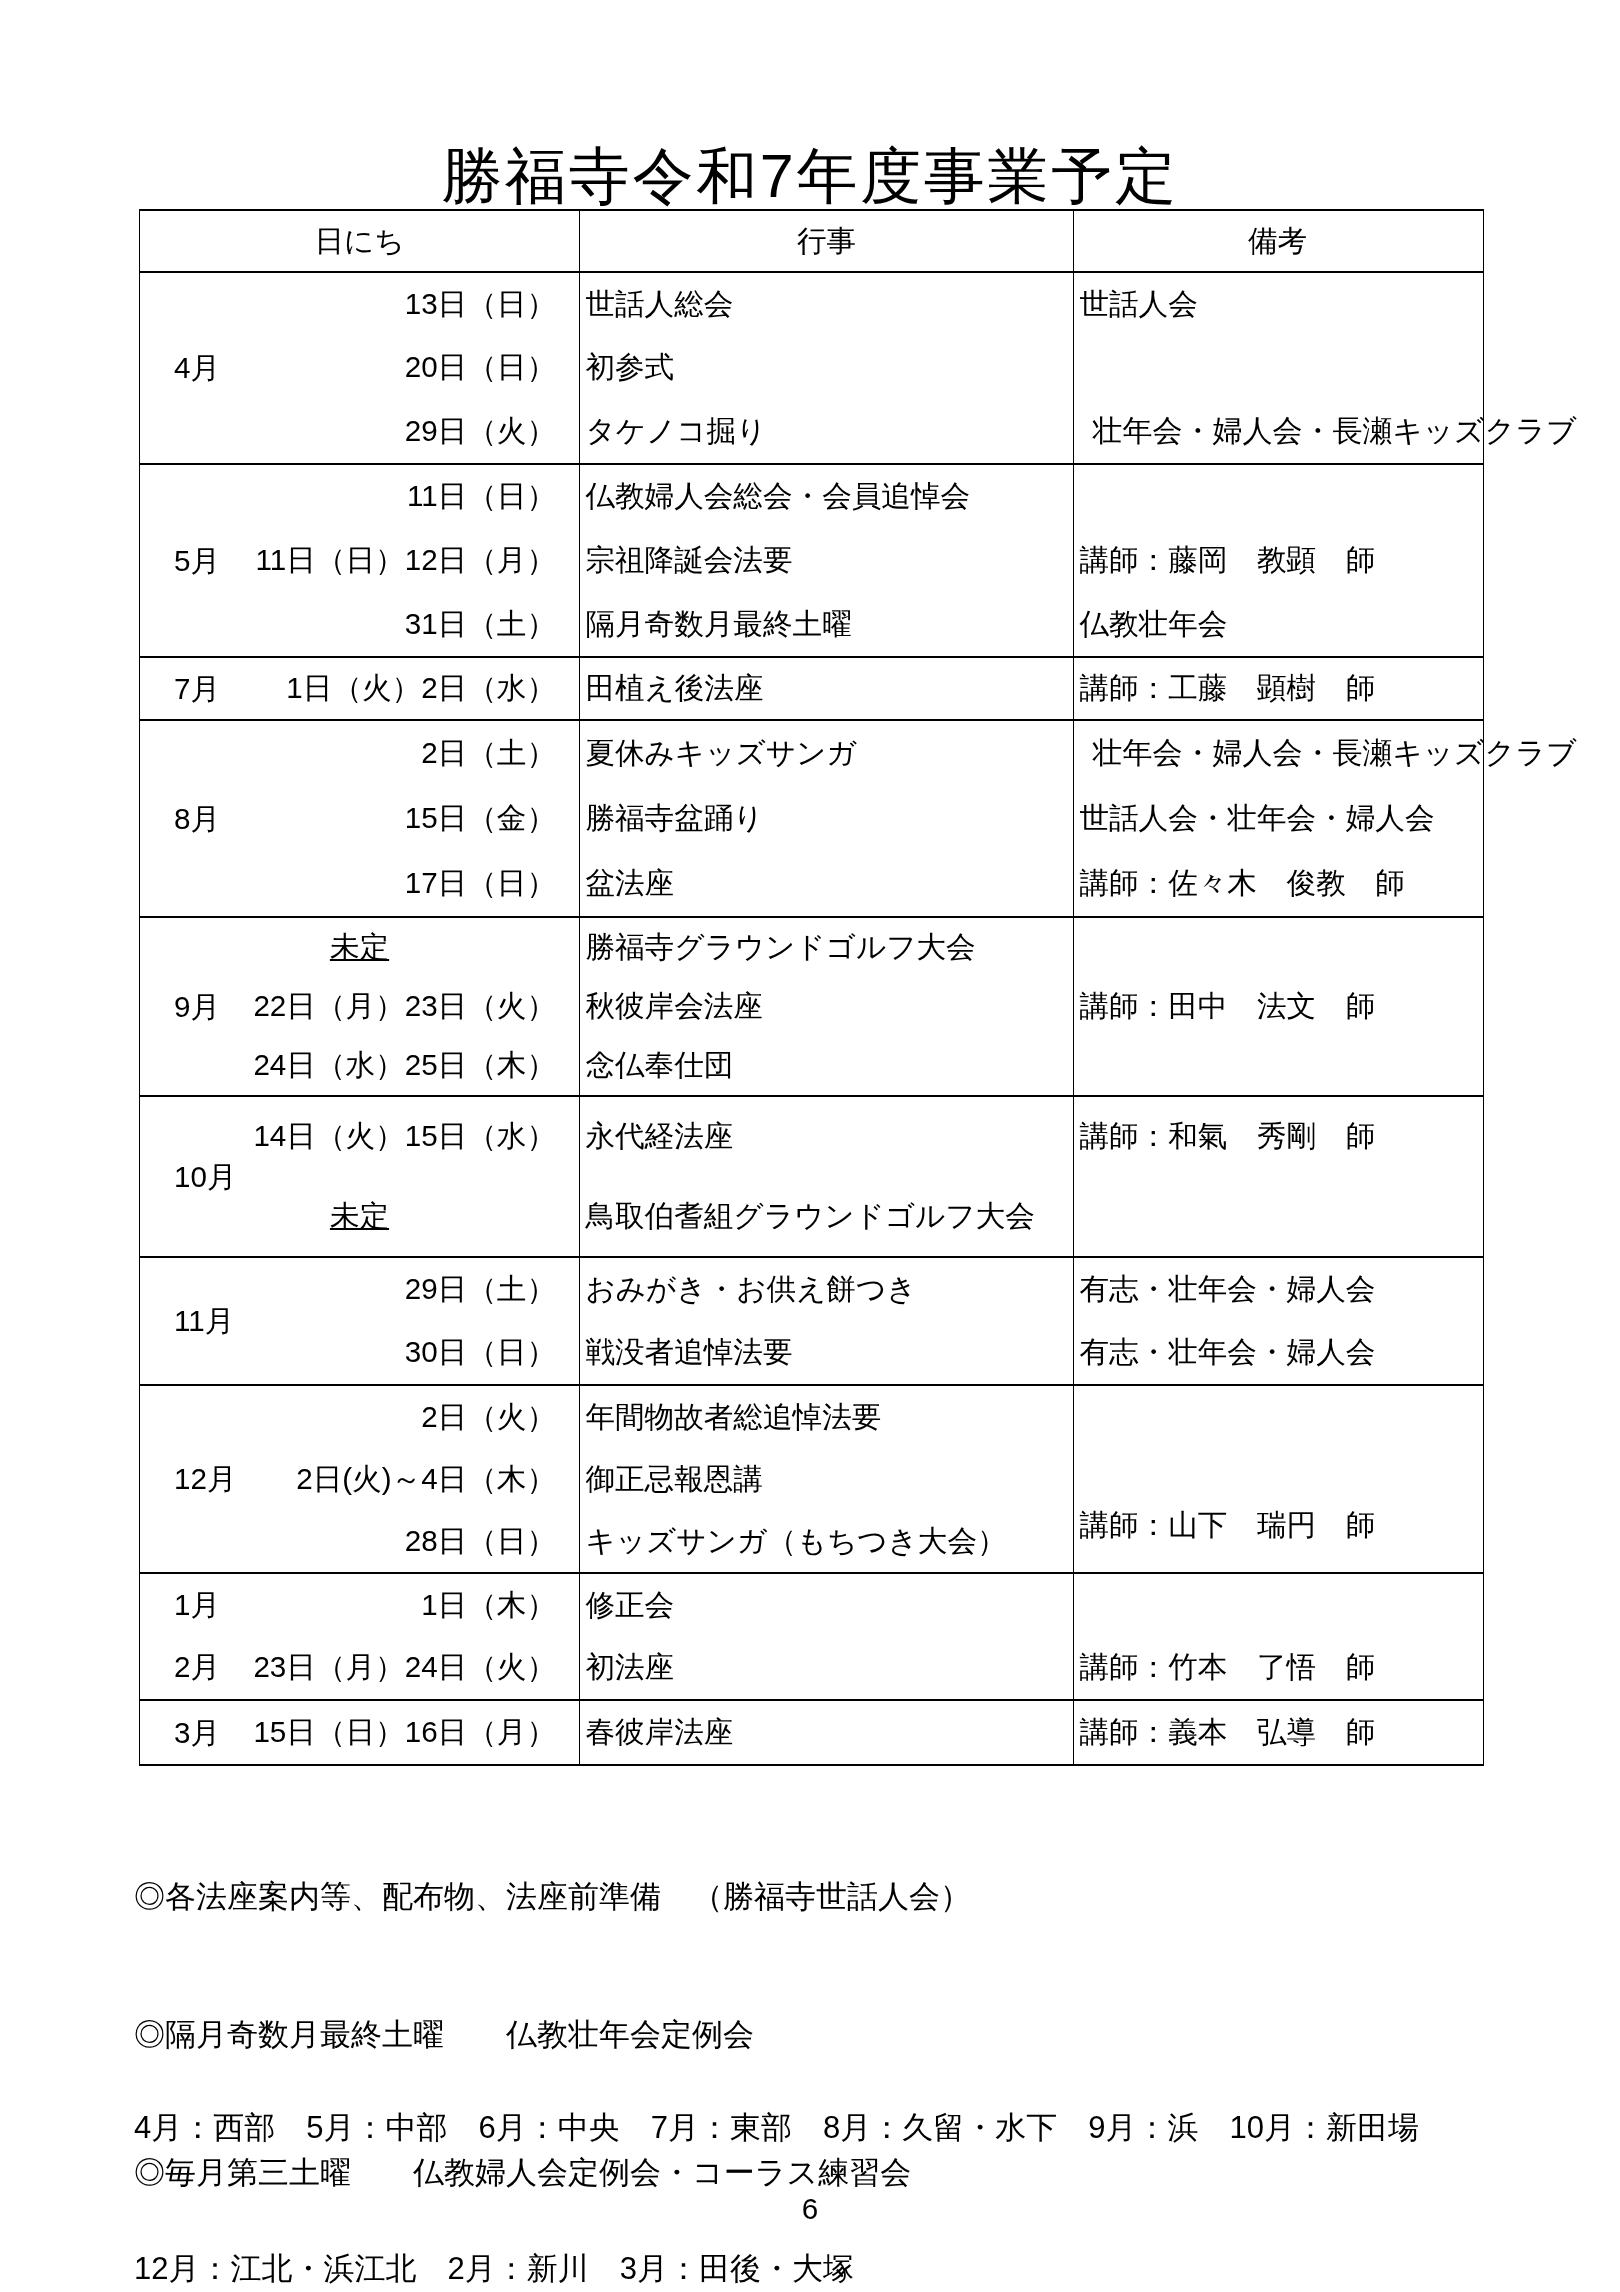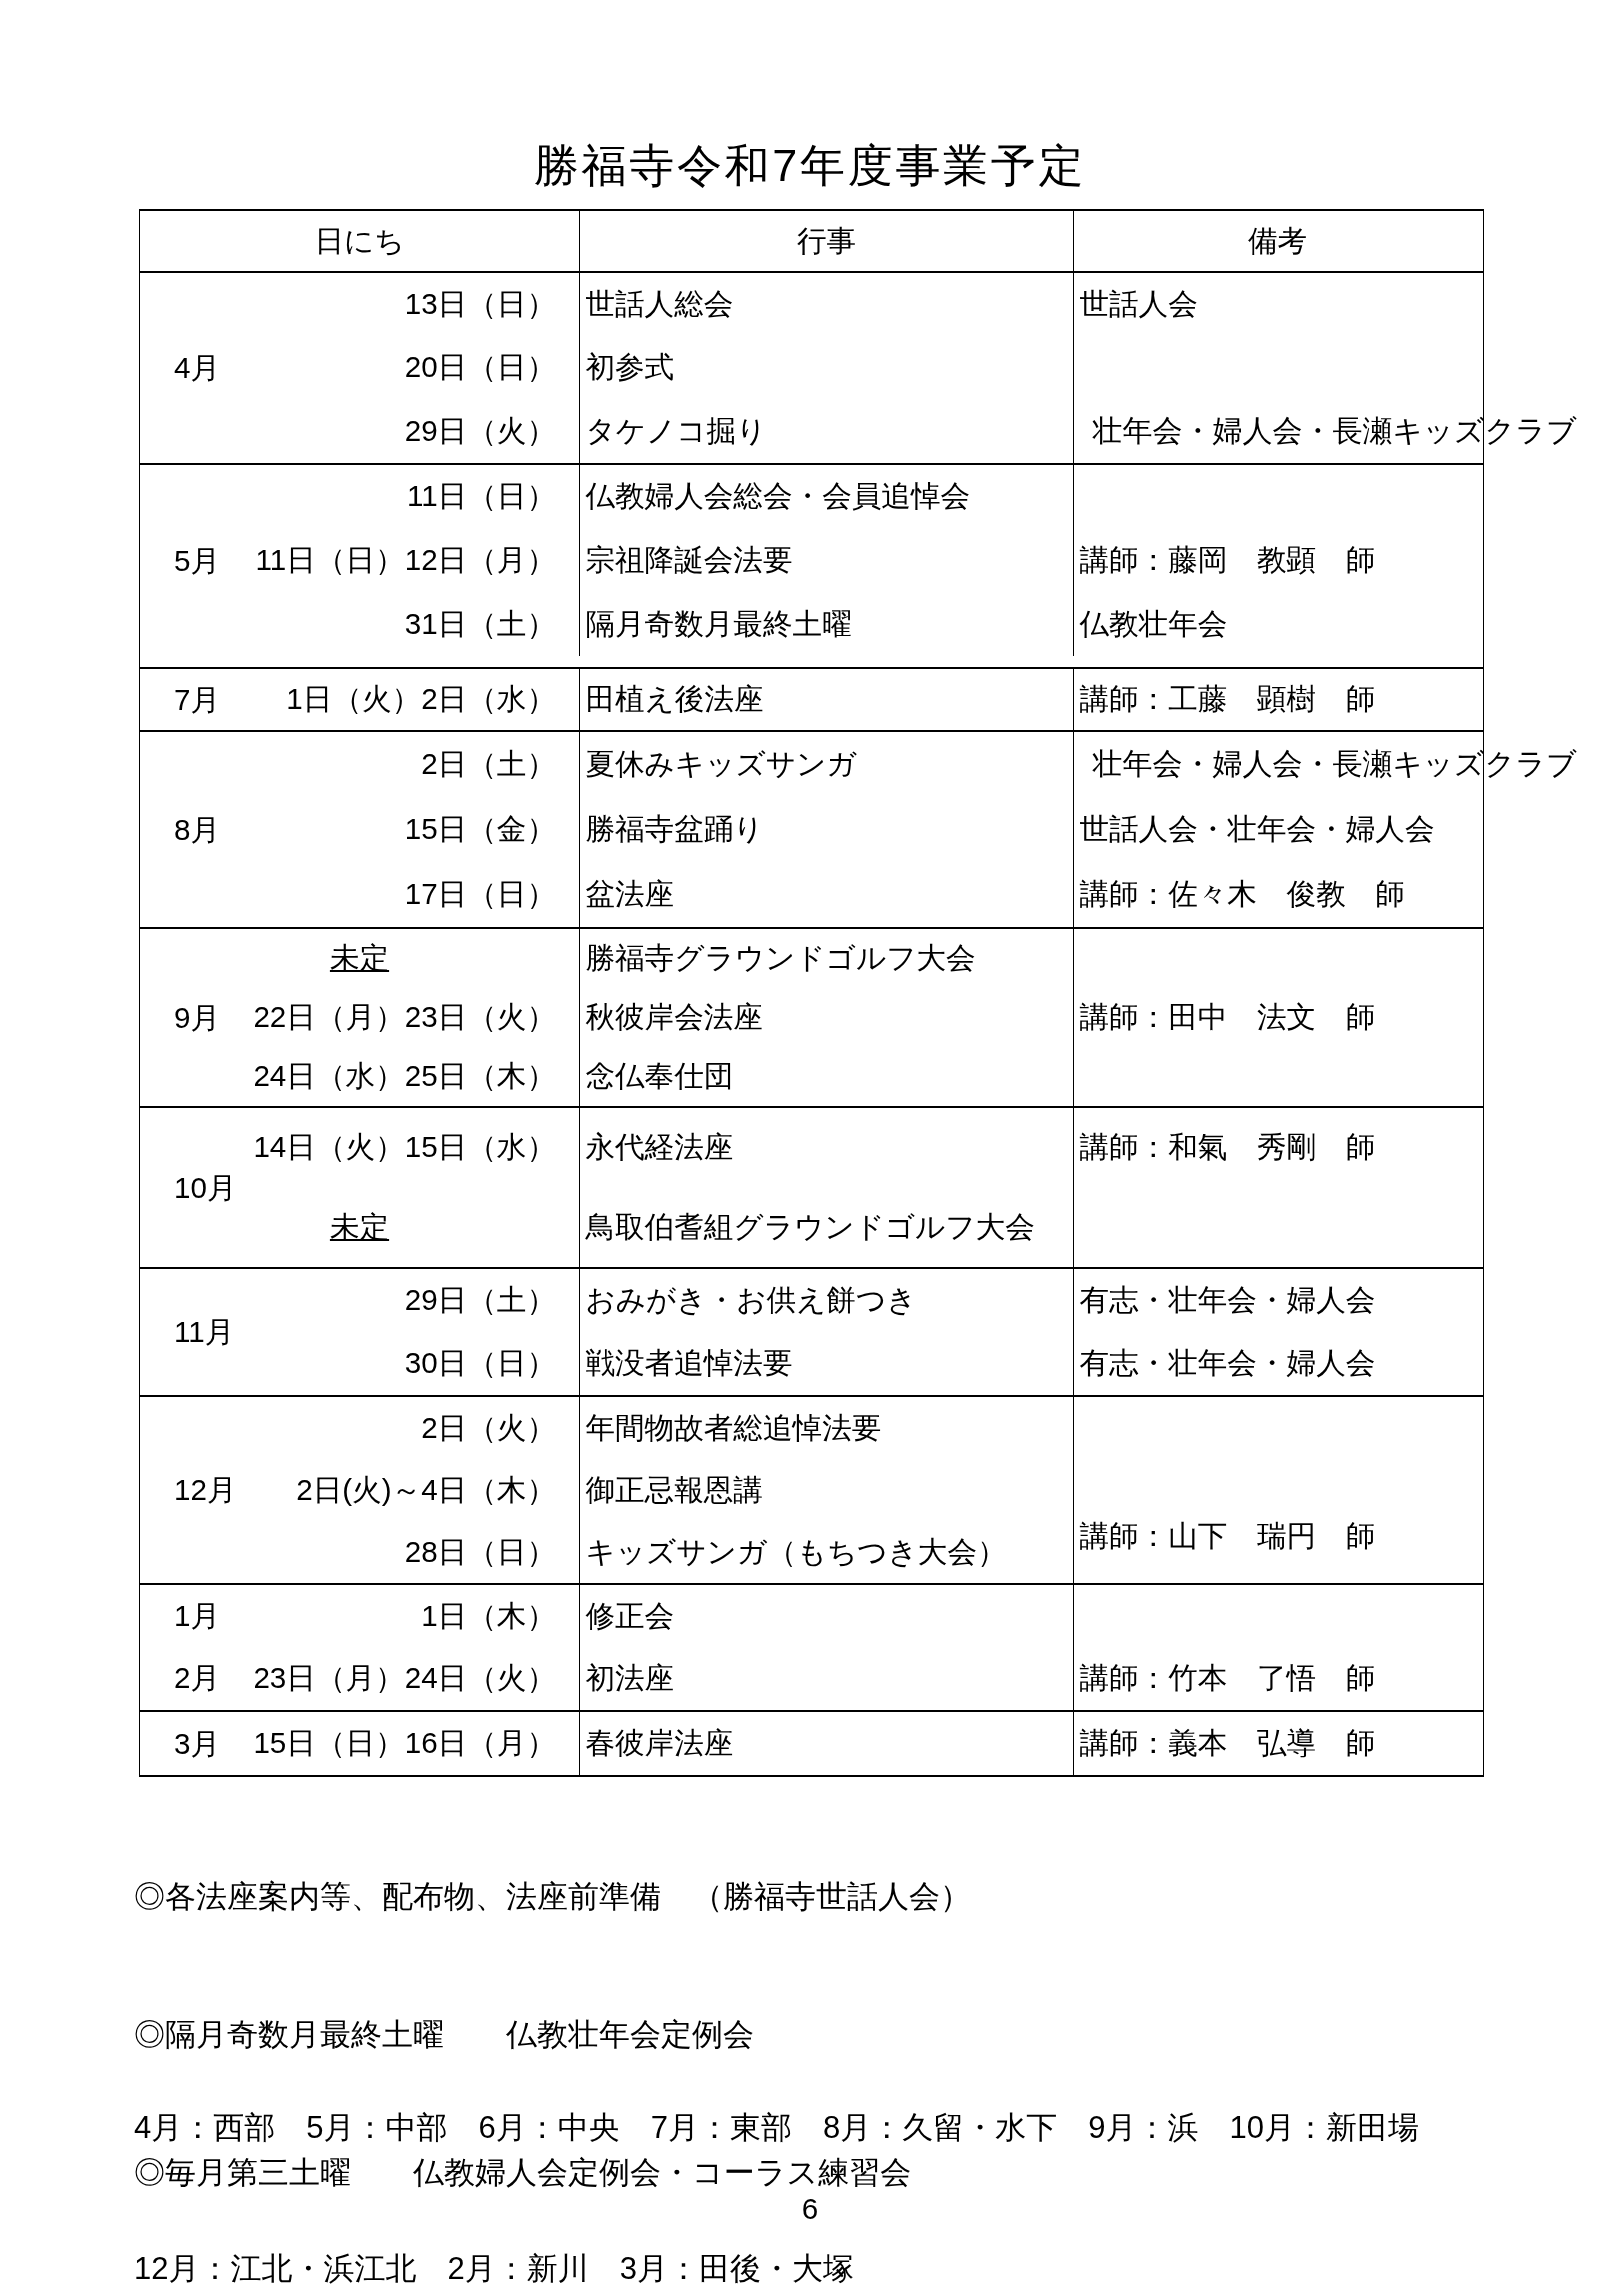--- a/index.html
+++ b/index.html
@@ -5,21 +5,21 @@
   html,body { margin:0; padding:0; background:#ffffff; }
   body {
     width:1620px; height:2293px;
     font-family:"Liberation Sans", sans-serif;
     color:#000;
   }
   .page { position:relative; width:1620px; height:2293px; background:#fff; overflow:hidden; }
 
   .title {
     position:absolute; top:136px; left:0; width:100%;
-    text-align:center; font-size:45px; letter-spacing:2.7px; font-weight:500;
+    text-align:center; font-size:61px; letter-spacing:2.7px; font-weight:500;
     white-space:pre;
   }
 
   .table {
     position:absolute; left:139px; top:209px; width:1345px;
     border:1.8px solid #000; border-top:2.7px solid #000; border-bottom:2.7px solid #000;
     box-sizing:border-box;
   }
   .trow {
     display:grid; grid-template-columns:439px 494px 408px;
@@ -104,21 +104,21 @@
           <div class="line cline"><div class="">仏教婦人会総会・会員追悼会</div></div>
           <div class="line cline"><div class="">宗祖降誕会法要</div></div>
           <div class="line cline"><div class="">隔月奇数月最終土曜</div></div>
         </div>
         <div class="cell">
           <div class="line cline"><div class=""></div></div>
           <div class="line cline"><div class="">講師：藤岡　教顕　師</div></div>
           <div class="line cline"><div class="">仏教壮年会</div></div>
         </div>
       </div>
-      <div class="trow group" style="height: 63px; margin-top: 11px;">
+      <div class="trow group" style="height: 63px;">
         <div class="cell">
           <div class="month-label">7月</div>
           <div class="line dline"><div class="">1日（火）2日（水）</div></div>
         </div>
         <div class="cell">
           <div class="line cline"><div class="">田植え後法座</div></div>
         </div>
         <div class="cell">
           <div class="line cline"><div class="">講師：工藤　顕樹　師</div></div>
         </div>

